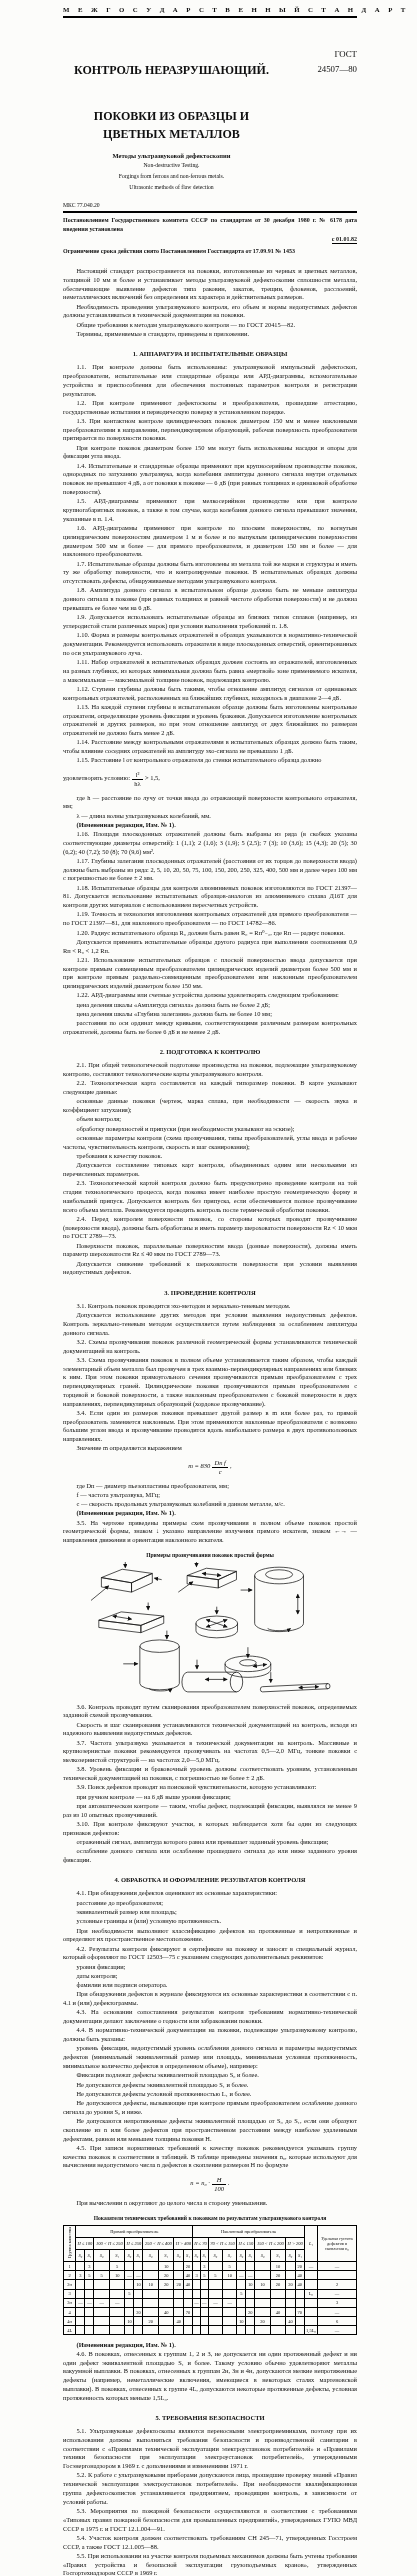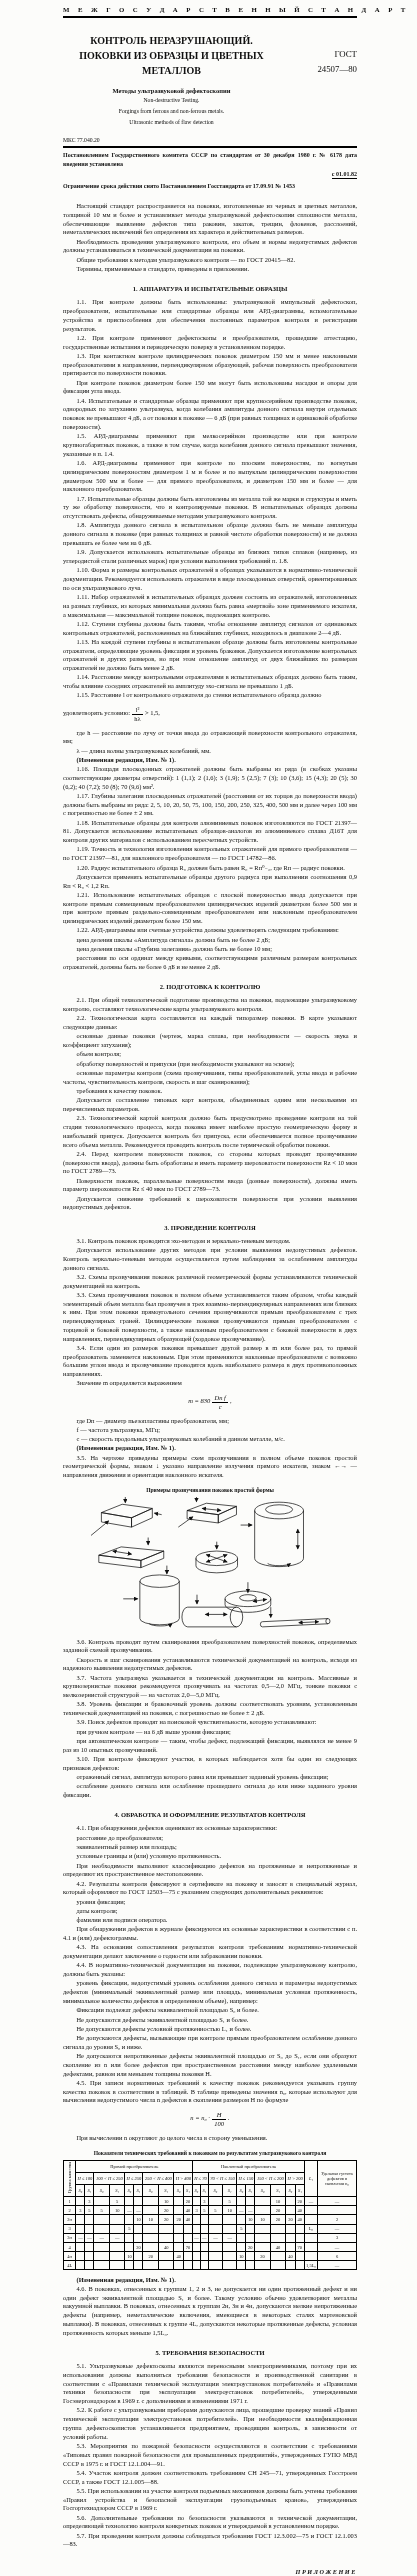--- a/index.html
+++ b/index.html
@@ -2,21 +2,21 @@
 <html style="font-size:8.3px"><head>
 <meta charset="utf-8">
 <style>
   html,body{margin:0;padding:0;background:#888;}
   .page{width:417px;min-height:2576px;margin:0 auto;background:#fcfcfa;box-sizing:border-box;
         padding:5.2px 60px 21px 63px;font-family:"Liberation Serif","DejaVu Serif",serif;color:#101010;}
   .banner{font-weight:bold;font-size:6.8px;letter-spacing:3.4px;text-align:center;white-space:nowrap;margin-top:1px;}
   .rule{border:none;border-top:2.1px solid #000;margin:2.6px 0;}
   .title-row{display:flex;margin-top:15.6px;}
   .titles{flex:1;text-align:center;padding:0 3.1px;}
-  .t1{font-weight:bold;font-size:10px;line-height:1.5;}
+  .t1{font-weight:bold;font-size:12px;line-height:1.5;margin-top:28px;}
   .sub{font-weight:bold;font-size:6.5px;margin-top:8.3px;}
   .en{font-size:5.7px;margin-top:2.1px;line-height:1.6;}
   .gost-box{width:77px;text-align:right;font-weight:normal;font-size:8.8px;line-height:1.7;padding-top:13.5px;}
   .mks{font-size:5.7px;margin:9.4px 0 3.1px;}
   .decree{font-weight:bold;font-size:6px;text-align:justify;margin:3.1px 0 1px;line-height:1.45;}
   .effective{font-weight:bold;font-size:6px;text-align:right;margin:3.1px 0;}
   .effective span{border-bottom:0.8px solid #000;padding-bottom:0.5px;}
   .limitation{font-weight:bold;font-size:6px;margin:5.2px 0 13.5px;}
   .p{font-size:6.4px;line-height:1.37;text-align:justify;text-indent:13.5px;margin:0 0 0.5px 0;}
   .bn{font-weight:bold;}

